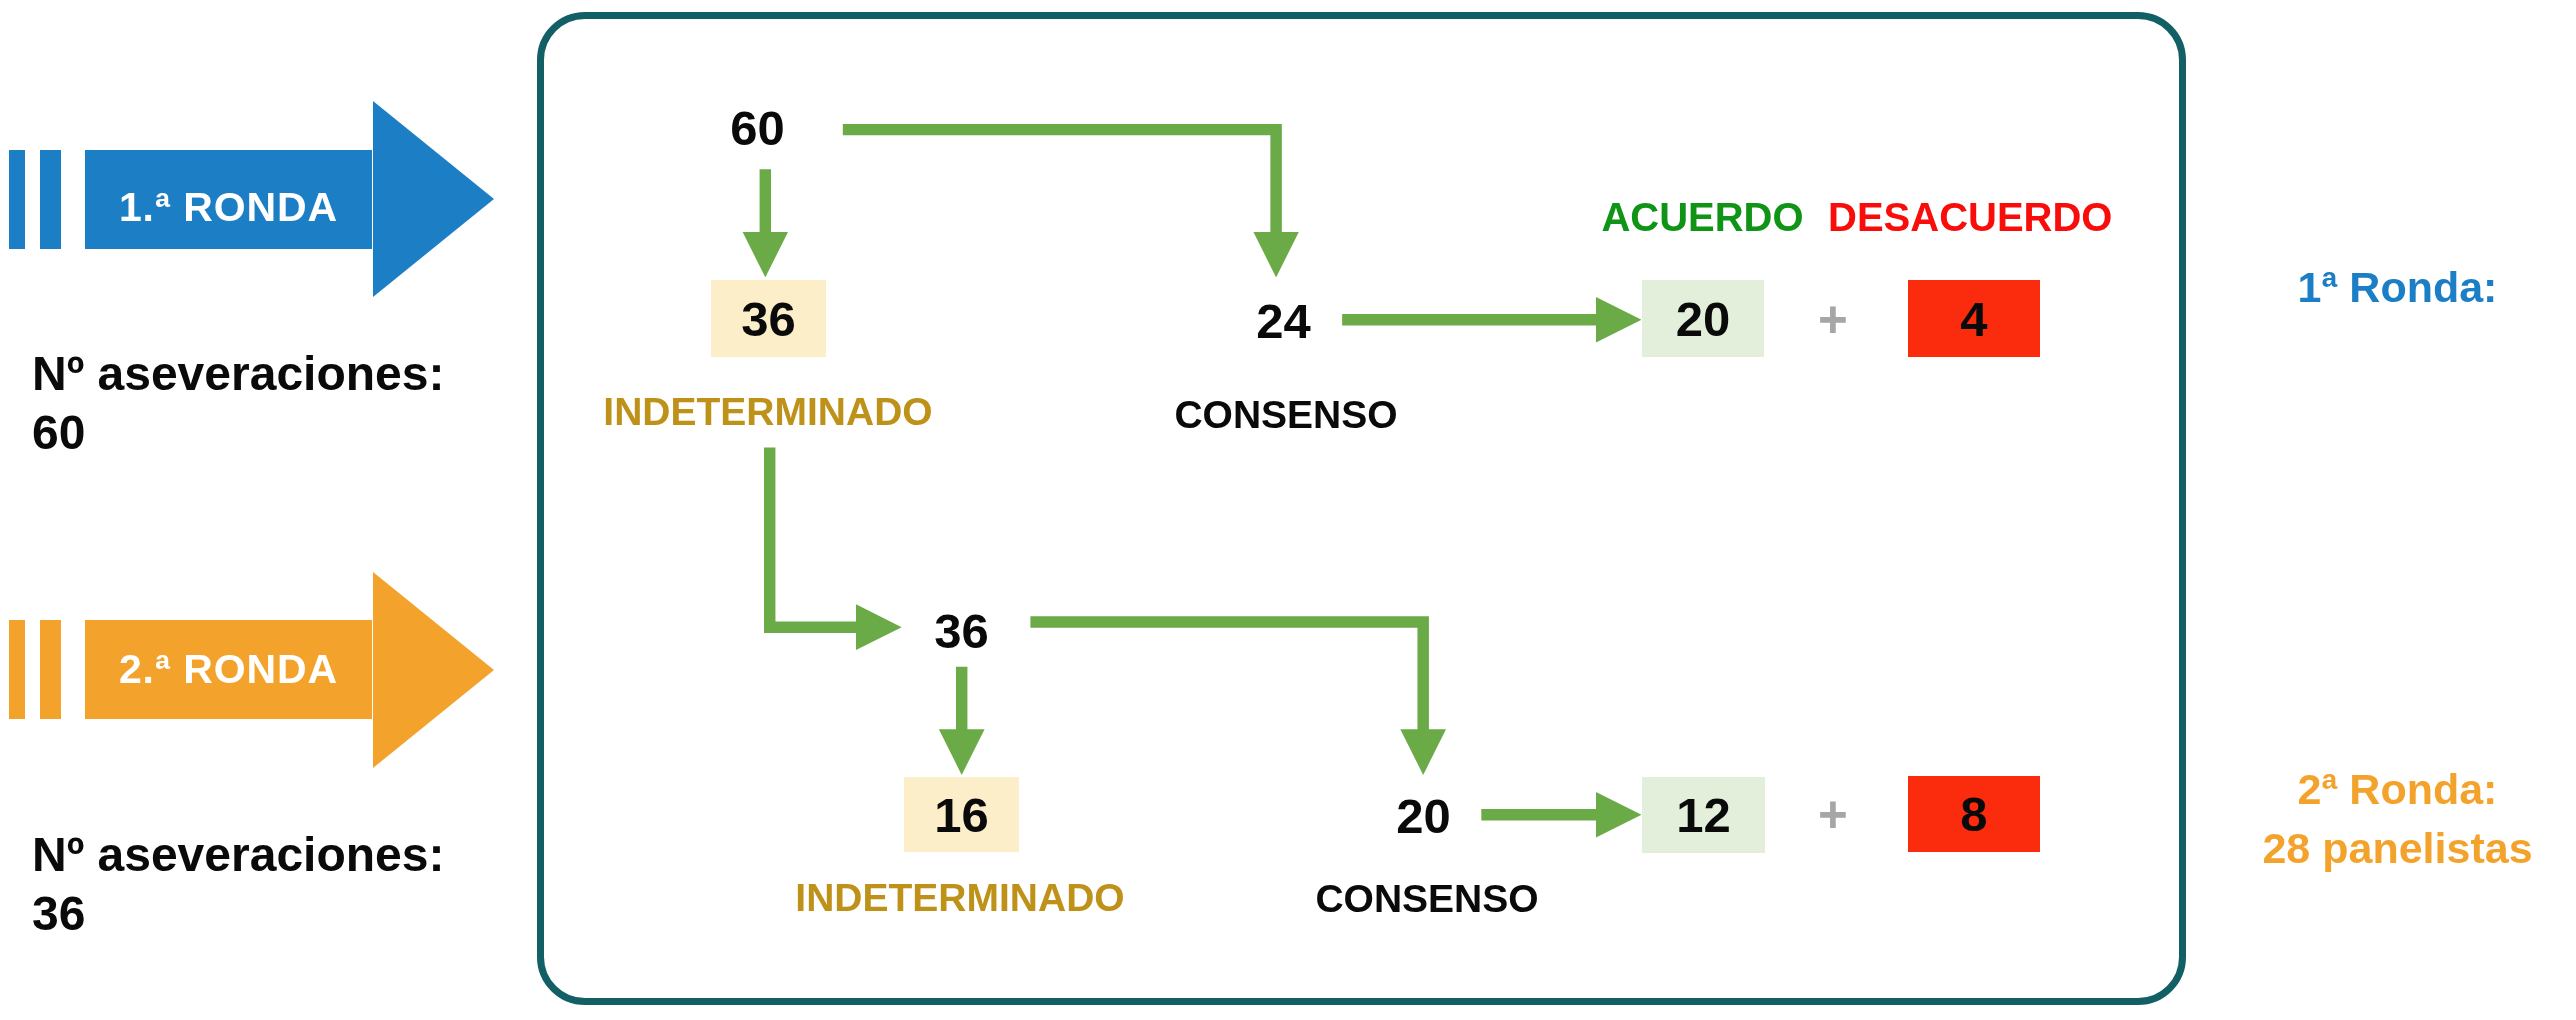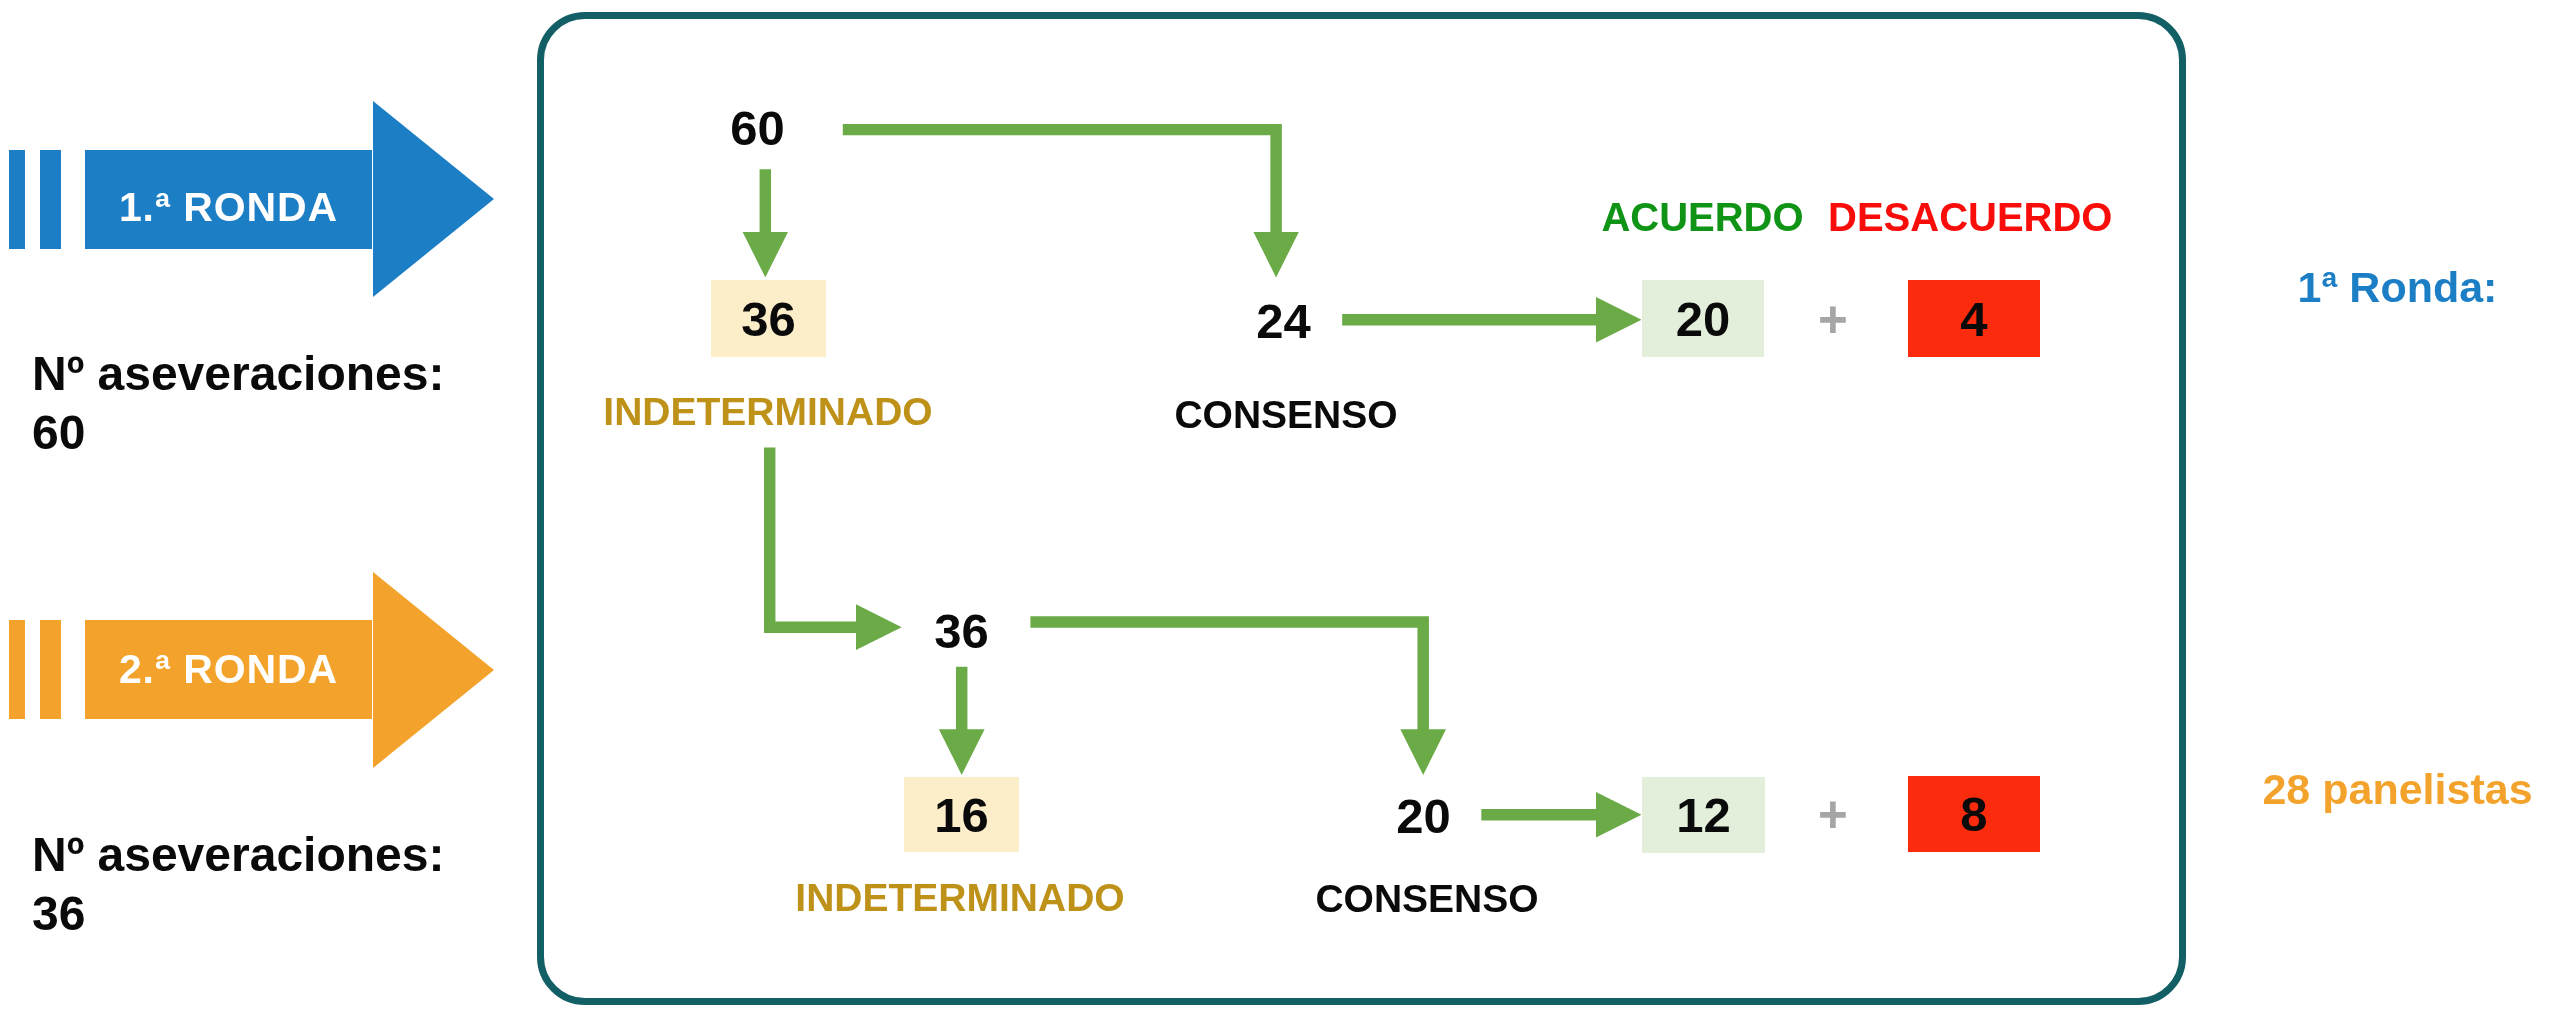--- a/index.html
+++ b/index.html
@@ -108,17 +108,18 @@
   <div class="num" style="left:1362px;top:785px;">20</div>
   <div class="cat blk" style="left:1295px;top:877px;width:264px;">CONSENSO</div>
   <div class="valbox lgreen" style="left:1642px;top:777px;width:123px;height:76px;">12</div>
   <div class="plus" style="left:1798px;top:779px;">+</div>
   <div class="valbox redbox" style="left:1908px;top:776px;width:132px;height:76px;">8</div>
 
   <div class="rlabel rblue" style="top:258px;">
     <div>1ª Ronda:</div>
   </div>
   <div class="rlabel rorange" style="top:760px;">
+    <div>2ª Ronda:</div>
     <div>28 panelistas</div>
   </div>
 
 </div>
 
 
 </body></html>

